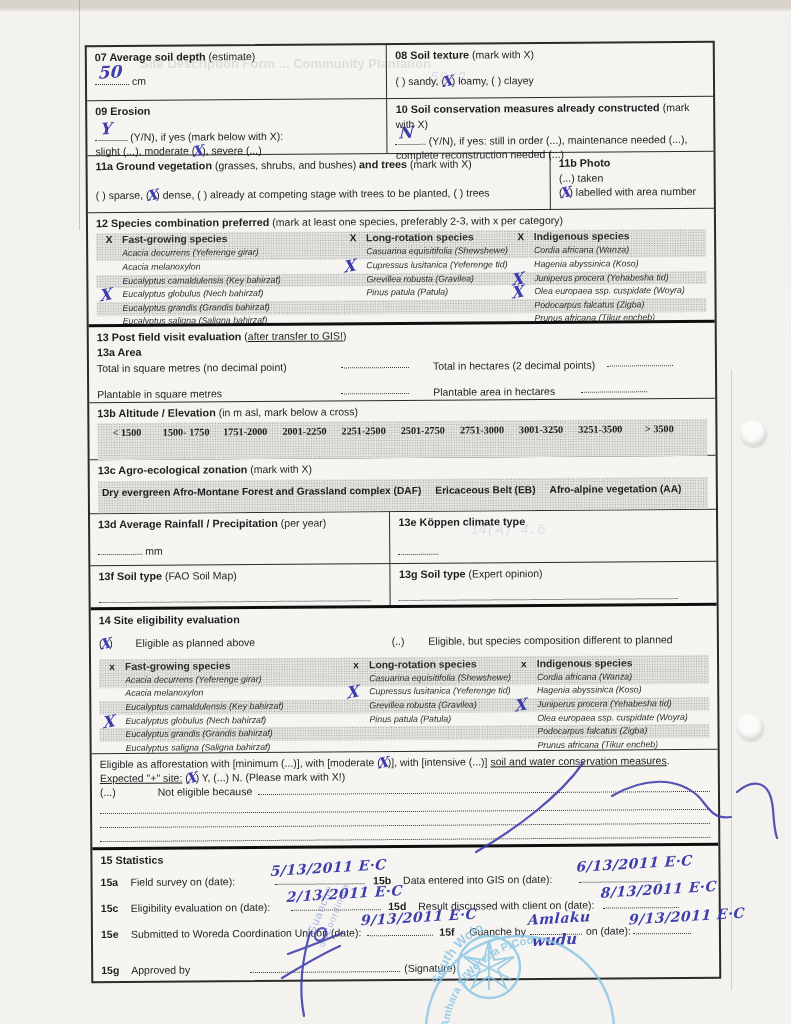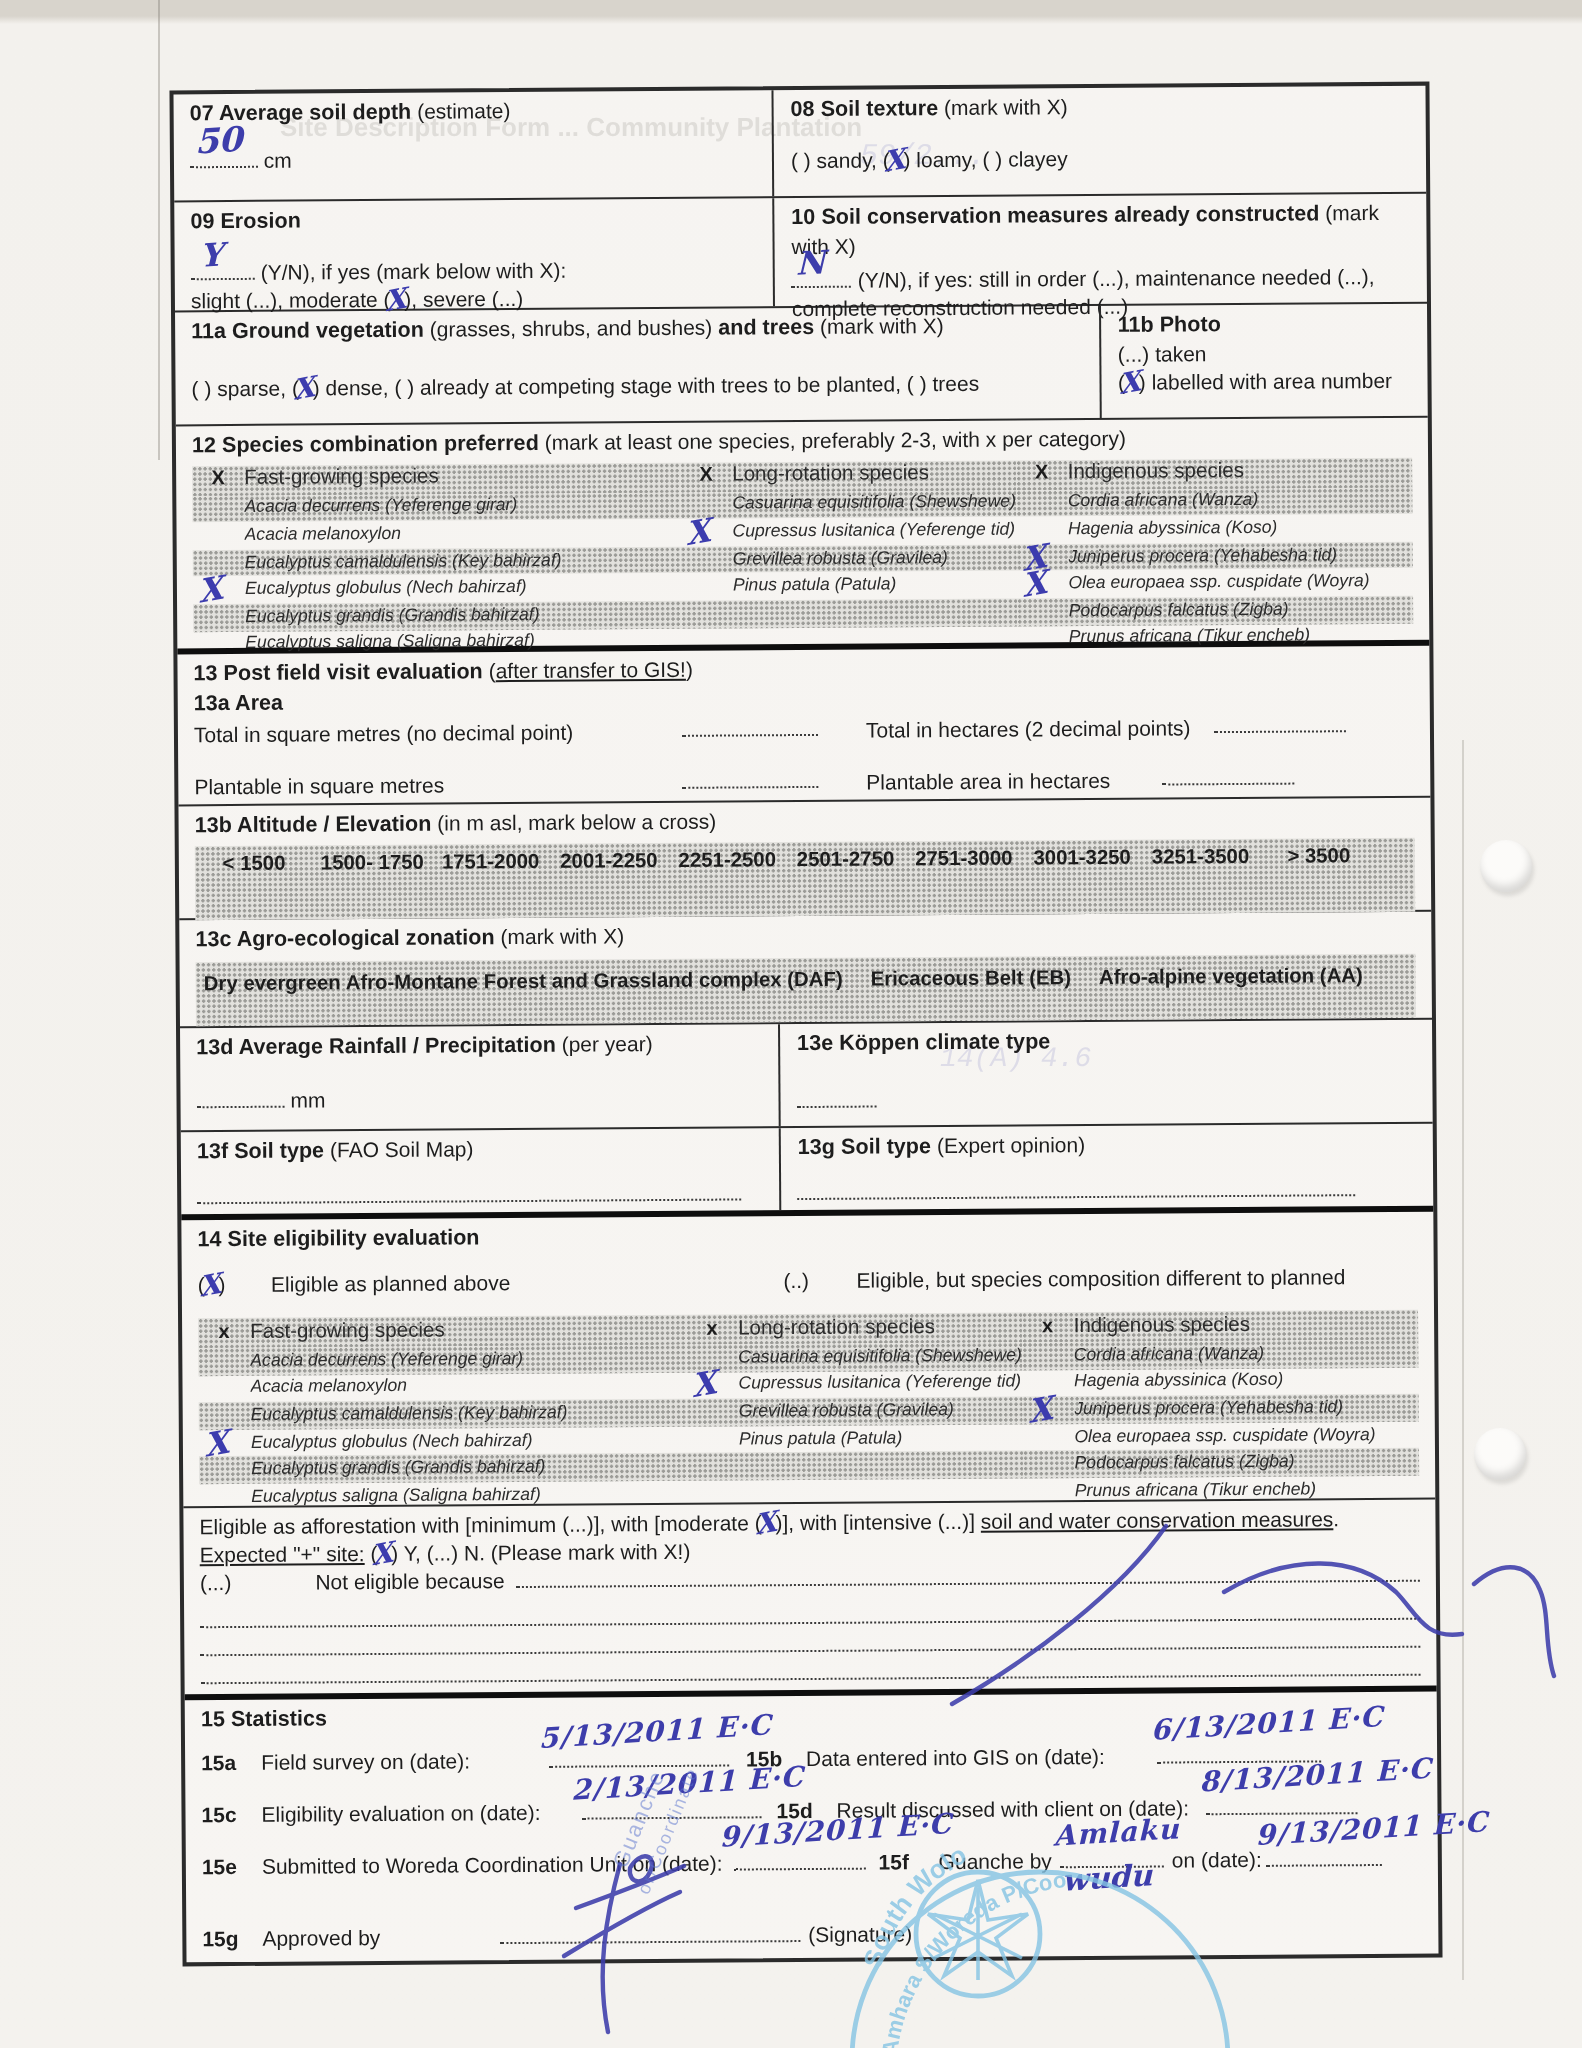--- a/index.html
+++ b/index.html
@@ -33,25 +33,25 @@
       display:inline-block;transform:rotate(-10deg) skewX(-10deg);font-size:14px;line-height:0;}
   .mark-in{position:relative;top:1px;margin:0 -2px;}
   
   .sp-wrap{display:flex;margin-top:2px;}
   .sp-col{display:flex;flex-direction:column;}
   .sp-col.c0{width:40%;}.sp-col.c1{width:27.5%;}.sp-col.c2{width:32.5%;}
   .sp-row{display:flex;align-items:center;height:13.6px;position:relative;}
   .sp-hdr{height:15px;}
   .sp-x{width:26px;flex:0 0 26px;text-align:center;font-weight:bold;font-size:10px;position:relative;}
   .sp-name{font-style:italic;font-size:8.8px;white-space:nowrap;overflow:hidden;color:#2c2c2c;}
-  .sp-hname{font-style:normal;font-weight:normal;font-size:10.3px;}
+  .sp-hname{font-style:normal;font-weight:bold;font-size:10.3px;}
   .sp-row .hwx{position:absolute;left:4px;top:0;font-size:16px;z-index:3;}
   
   .alt-strip{margin-top:2px;height:37px;padding-top:2px;box-sizing:border-box;}
-  .alt-cell{display:inline-block;width:9.7%;text-align:center;font-weight:bold;font-size:10.2px;}
+  .alt-cell{display:inline-block;width:9.7%;text-align:center;font-weight:bold;font-size:10.2px;font-family:Liberation Serif, serif;}
   .zon-strip{margin-top:3px;height:32px;padding:4px 4px 0 4px;box-sizing:border-box;}
   .zon-opt{font-weight:bold;font-size:10.2px;margin-right:14px;}
   
   .st-line{display:flex;align-items:baseline;margin-top:7px;position:relative;}
   .st-num{font-weight:bold;width:30px;flex:0 0 30px;}
   .hw-date{font-size:14px;letter-spacing:.5px;}
   
   .overlay{position:absolute;left:0;top:0;width:791px;height:1024px;pointer-events:none;}
   .bleed{position:absolute;color:rgba(110,100,90,.22);font-weight:bold;pointer-events:none;}
   .bleed-hw{position:absolute;color:rgba(80,80,170,.20);font-family:Liberation Mono, monospace;font-style:italic;pointer-events:none;}

